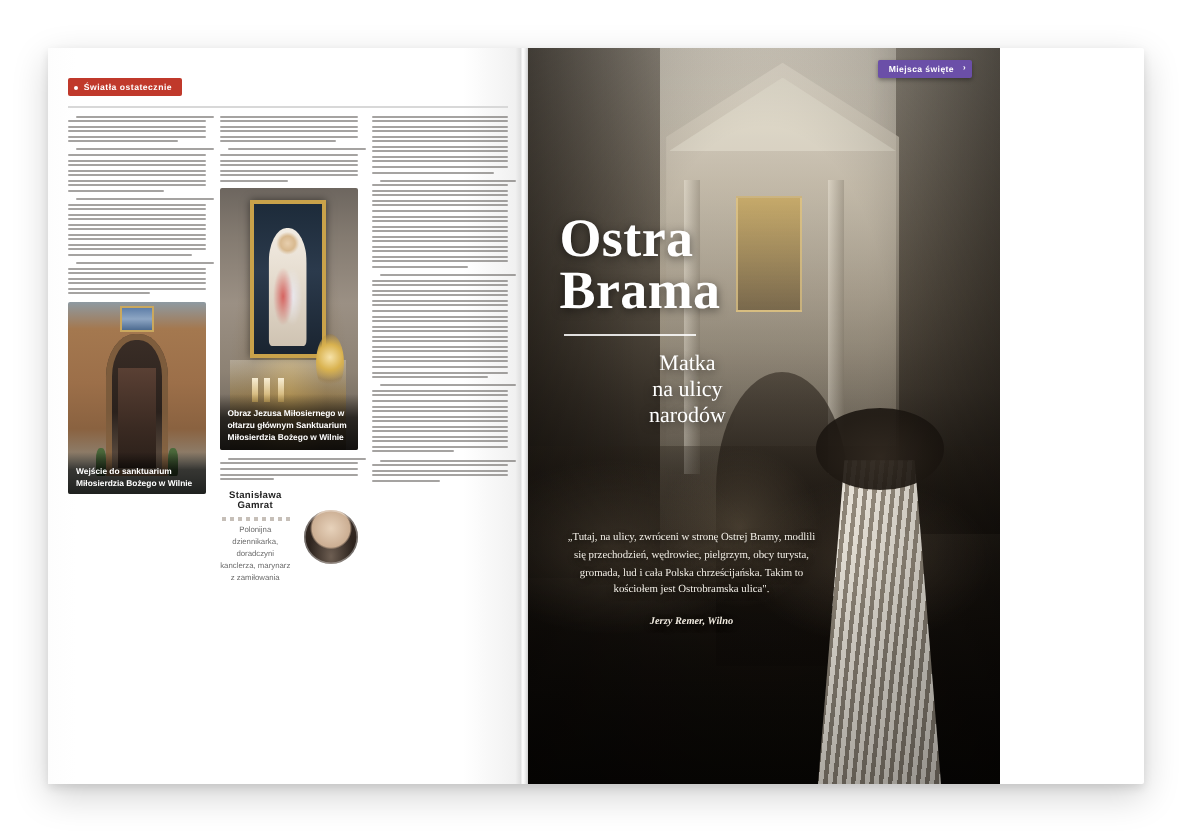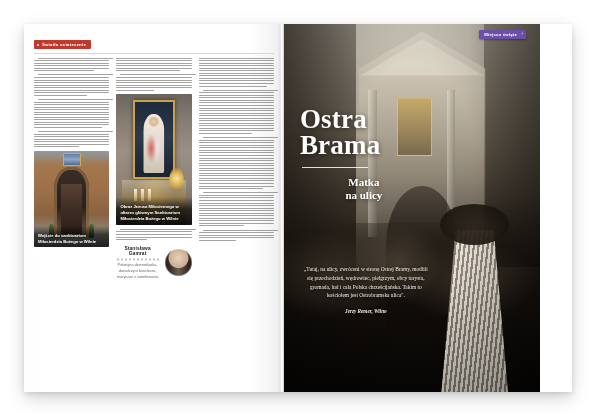--- a/index.html
+++ b/index.html
@@ -11,21 +11,21 @@
   .stage{position:relative;width:600px;height:418px;background:#fff;}
 
   
   .spread-shadow{
     position:absolute;left:24px;top:24px;width:548px;height:368px;
     background:transparent;
     box-shadow:0 6px 18px rgba(0,0,0,0.18), 0 2px 5px rgba(0,0,0,0.10);
     border-radius:1px;
   }
 
-  .spread{position:absolute;left:24px;top:24px;width:516px;height:368px;display:flex;}
+  .spread{position:absolute;left:24px;top:24px;width:476px;height:368px;display:flex;}
 
   
   .page-left{
     position:relative;width:272px;height:368px;
     background:linear-gradient(90deg,#fdfdfd 0%,#ffffff 6%,#ffffff 88%,#f1f1f1 99%,#e2e2e2 100%);
     overflow:hidden;
   }
   .page-left-inner{position:absolute;left:10px;top:8px;right:6px;bottom:4px;}
 
   .cat-badge{
@@ -236,21 +236,21 @@
     text-shadow:0 1px 5px rgba(0,0,0,.55);
     letter-spacing:.2px;
   }
   .title-rule{
     position:absolute;left:2px;top:143px;width:66px;height:1.2px;
     background:rgba(255,255,255,.85);
   }
   .rp-sub{
     position:absolute;left:0;top:152px;width:128px;
     text-align:center;
-    font-family:"Liberation Serif",serif;font-weight:bold;
+    font-family:"Liberation Serif",serif;font-weight:normal;
     font-size:11px;line-height:1.18;color:#ffffff;
     text-shadow:0 1px 5px rgba(0,0,0,.6);
   }
   .quote{
     position:absolute;left:4px;top:241px;width:124px;
     text-align:center;color:#f3efe7;
     font-family:"Liberation Serif",serif;
     font-size:5.4px;line-height:1.62;
     text-shadow:0 1px 3px rgba(0,0,0,.75);
   }
@@ -491,20 +491,21 @@
 
       <div class="rp-content">
         <div class="rp-title">
           <div>Ostra</div>
           <div>Brama</div>
         </div>
         <div class="title-rule"></div>
         <div class="rp-sub">
           <div>Matka</div>
           <div>na ulicy</div>
+          <div>narodów</div>
         </div>
         <div class="quote">
           <div>„Tutaj, na ulicy, zwróceni w stronę Ostrej Bramy, modlili się przechodzień, wędrowiec, pielgrzym, obcy turysta, gromada, lud i cała Polska chrześcijańska. Takim to kościołem jest Ostrobramska ulica".</div>
           <div class="quote-src">Jerzy Remer, Wilno</div>
         </div>
       </div>
     </div>
 
   </div>
 </div>

